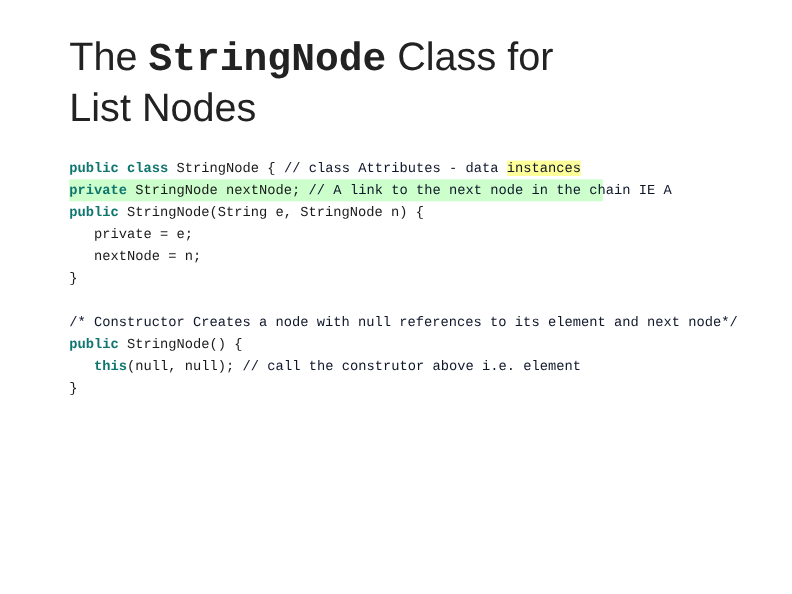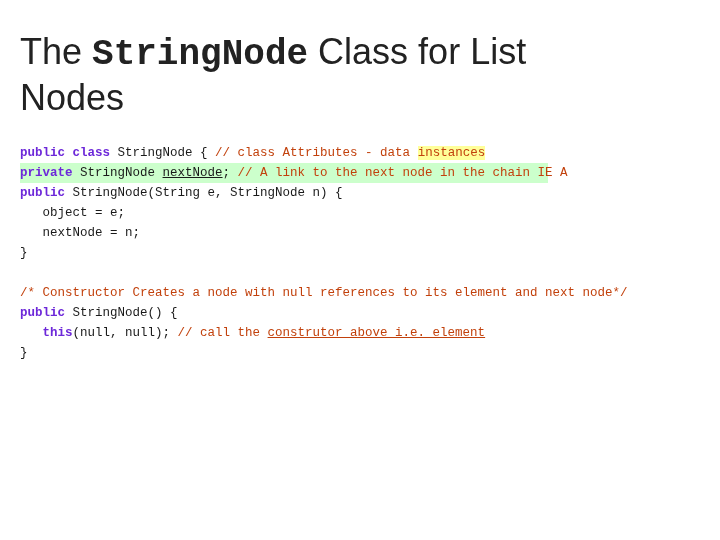--- a/index.html
+++ b/index.html
@@ -13,21 +13,21 @@
       height: 540px;
       background: #ffffff;
       font-family: Arial, sans-serif;
       overflow: hidden;
     }
 
     .slide {
       width: 588px;
       height: 540px;
       background: #ffffff;
-      padding: 30px 40px 20px 20px;
+      padding: 30px 40px 20px 63px;
     }
 
     .title {
       font-size: 36px;
       font-weight: normal;
       color: #222222;
       margin-bottom: 24px;
       line-height: 1.2;
     }
 
@@ -45,37 +45,36 @@
       background: #ffffff;
     }
 
     .code-line {
       display: block;
       white-space: pre;
     }
 
     .kw {
       font-weight: bold;
-      color: #6d28d9;
+      color: #0f766e;
     }
 
     .highlight-yellow {
       background-color: #ffff99;
     }
 
     .highlight-green {
       background-color: #ccffcc;
     }
 
     .underline {
-      text-decoration: underline;
     }
 
     .comment {
-      color: #c2410c;
+      color: #0f172a;
     }
 
     .blank-line {
       display: block;
       height: 1.6em;
     }
   </style>
 </head>
 <body>
 
@@ -89,21 +88,21 @@
 
     <span class="code-line"><span class="kw">public</span> <span class="kw">class</span> StringNode { <span class="comment">// class Attributes - data <span class="highlight-yellow">instances</span></span></span>
 
 
     <span class="code-line highlight-green"><span class="kw">private</span> StringNode <span class="underline">nextNode</span>; <span class="comment">// A link to the next node in the chain IE A</span></span>
 
 
 
     <span class="code-line"><span class="kw">public</span> StringNode(String e, StringNode n) {</span>
 
-    <span class="code-line">   object = e;</span>
+    <span class="code-line">   private = e;</span>
 
     <span class="code-line">   nextNode = n;</span>
 
     <span class="code-line">}</span>
 
     <span class="blank-line"></span>
 
     <span class="code-line"><span class="comment">/* Constructor Creates a node with null references to its element and next node*/</span></span>
 
     <span class="code-line"><span class="kw">public</span> StringNode() {</span>

